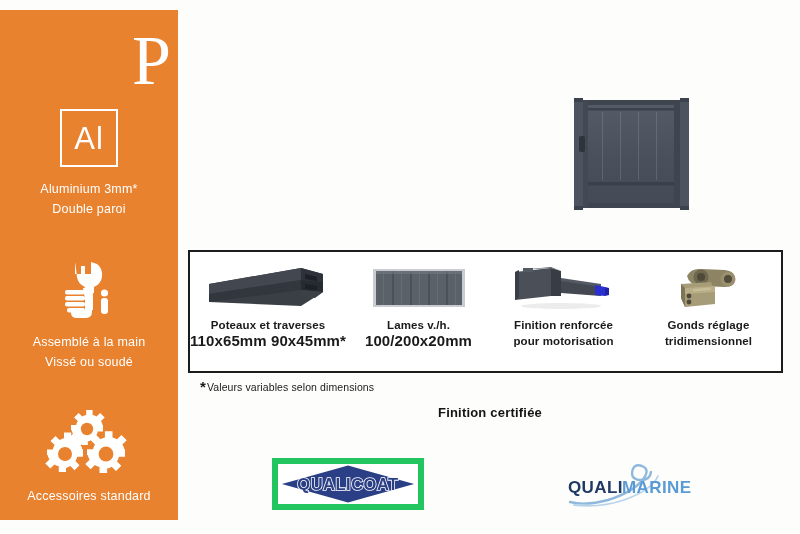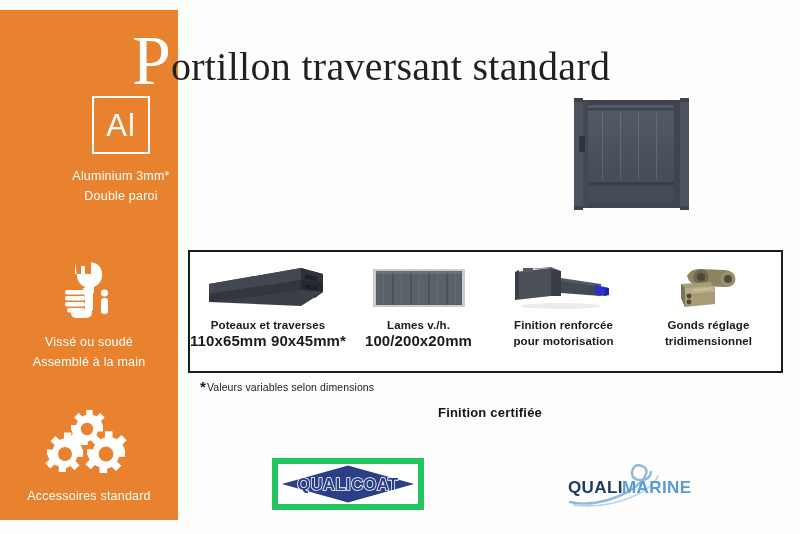--- a/index.html
+++ b/index.html
@@ -60,21 +60,21 @@
     justify-content: center;
   }
   .al-text {
     font-size: 31px;
     color: #ffffff;
     font-weight: 300;
     line-height: 1;
     letter-spacing: 1px;
   }
 
-  .feature-1 { left: 0; top: 86px; margin-left: 32px; }
+  .feature-1 { left: 0; top: 99px; }
   .feature-2 { left: 0; top: 250px; }
   .feature-3 { left: 0; top: 400px; }
 
   .icon-svg { display: block; margin: 0 auto 10px auto; }
 
   
   .title-wrap {
     position: absolute;
     left: 132px;
     top: 22px;
@@ -225,22 +225,22 @@
         <rect x="8" y="30" width="20" height="4.5" rx="2" fill="#ffffff"></rect>
         <rect x="8" y="36" width="20" height="4.5" rx="2" fill="#ffffff"></rect>
         <rect x="8" y="42" width="20" height="4.5" rx="2" fill="#ffffff"></rect>
         <rect x="10" y="48" width="18" height="4.5" rx="2" fill="#ffffff"></rect>
 
         <path d="M26 28 Q34 26 35 34 L35 52 Q35 58 28 58 L20 58 Q14 58 14 53 L14 50 L30 50 Z" fill="#ffffff"></path>
 
         <rect x="44" y="38" width="7" height="16" rx="3" fill="#ffffff"></rect>
         <circle cx="47.5" cy="33" r="3.6" fill="#ffffff"></circle>
       </svg>
+      <span class="flabel">Assemblé à la main</span>
       <span class="flabel">Vissé ou soudé</span>
-      <span class="flabel">Assemblé à la main</span>
     </div>
 
     <div class="feature feature-3">
       <svg class="icon-svg" width="92" height="66" viewBox="0 0 92 66">
         <g fill="#ffffff">
 
           <g transform="translate(44,19)">
             <path d="M-16,-4 h5.2 a11.6,11.6 0 0 1 1.6,-3.9 l-3.7,-3.7 4.5,-4.5 3.7,3.7 a11.6,11.6 0 0 1 3.9,-1.6 V-19 h6.4 v5.0 a11.6,11.6 0 0 1 3.9,1.6 l3.7,-3.7 4.5,4.5 -3.7,3.7 a11.6,11.6 0 0 1 1.6,3.9 H16 v6.4 h-5.2 a11.6,11.6 0 0 1 -1.6,3.9 l3.7,3.7 -4.5,4.5 -3.7,-3.7 a11.6,11.6 0 0 1 -3.9,1.6 V16 h-6.4 v-5.2 a11.6,11.6 0 0 1 -3.9,-1.6 l-3.7,3.7 -4.5,-4.5 3.7,-3.7 a11.6,11.6 0 0 1 -1.6,-3.9 H-16 Z"></path>
           </g>
           <circle cx="44" cy="19" r="6.2" fill="#e9822f"></circle>
@@ -257,21 +257,20 @@
         </g>
       </svg>
       <span class="flabel">Accessoires standard</span>
     </div>
 
   </div>
 </div>
 
 <div class="title-wrap">
   <span class="title-cap">P</span>
-  <span class="title-rest">ortillon traversant standard</span>
 </div>
 
 <svg class="gate" viewBox="0 0 130 128">
   <defs>
     <linearGradient id="panelGrad" x1="0" y1="0" x2="0" y2="1">
       <stop offset="0%" stop-color="#565c67"></stop>
       <stop offset="55%" stop-color="#4a505b"></stop>
       <stop offset="100%" stop-color="#444a55"></stop>
     </linearGradient>
   </defs>

